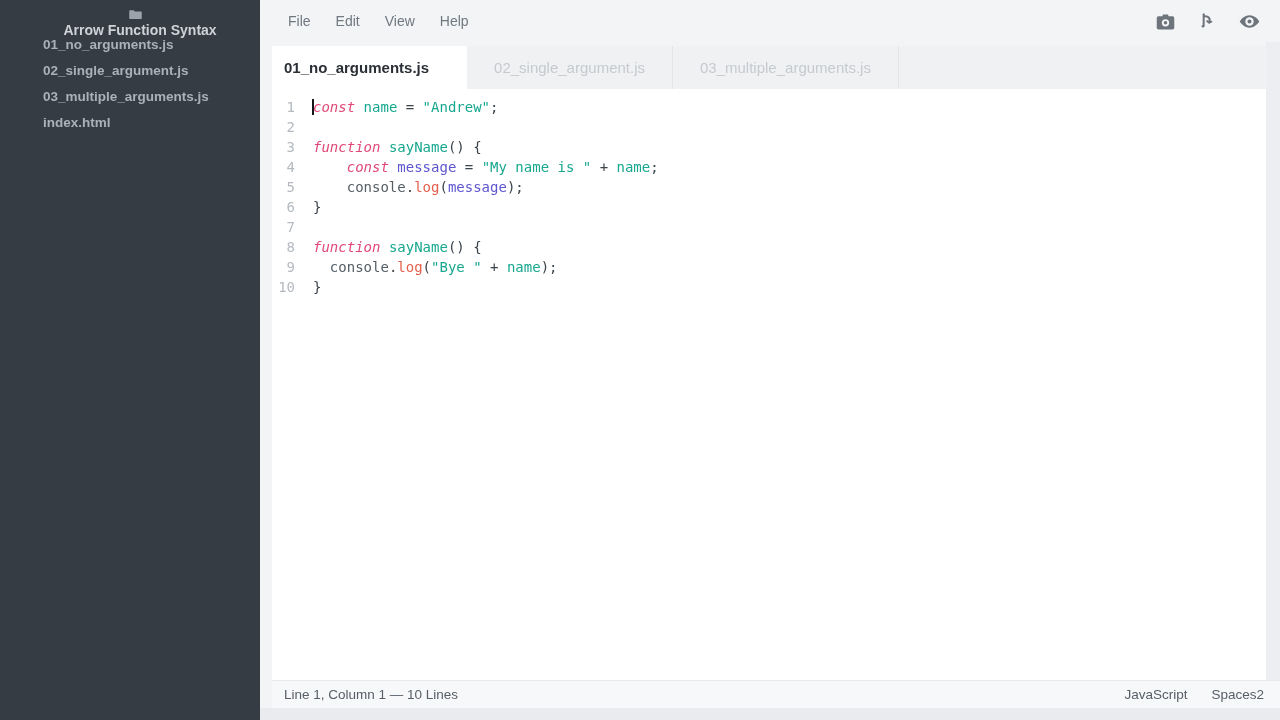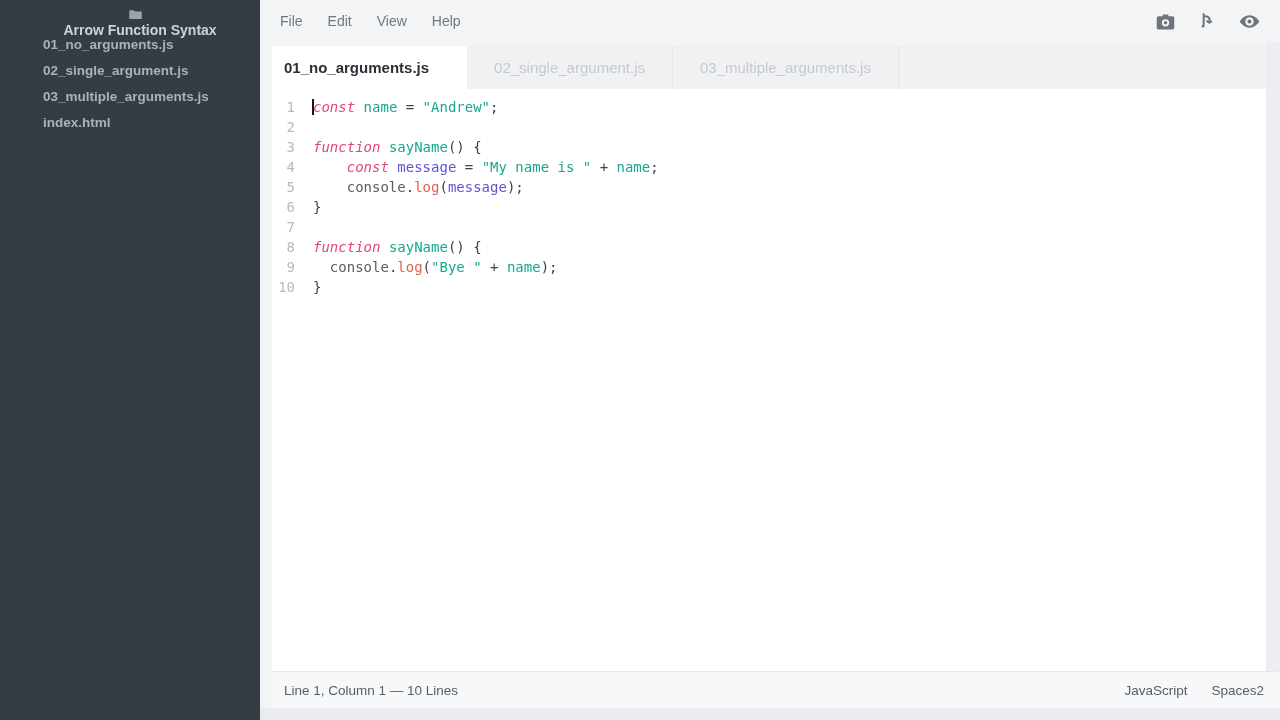--- a/index.html
+++ b/index.html
@@ -21,21 +21,21 @@
   
   .sidebar{position:absolute;left:0;top:0;width:260px;height:720px;background:var(--sidebar-bg);}
   .folder-row{display:flex;align-items:center;margin:7px 0 0 20px;height:25px;
     color:var(--sidebar-title);font-weight:bold;font-size:14px;flex-direction:column;}
   .folder-row .icon{display:flex;margin-right:10px;color:#9ba3ab;}
   .file-list{margin:0 0 0 43px;}
   .file-item{height:26px;line-height:26px;font-size:13.5px;font-weight:bold;color:var(--sidebar-file);cursor:pointer;}
 
   
   .main{position:absolute;left:260px;top:0;right:0;height:720px;background:var(--main-bg);}
-  .menubar{position:absolute;top:0;left:0;right:0;height:42px;display:flex;align-items:center;padding-left:20px;}
+  .menubar{position:absolute;top:0;left:0;right:0;height:42px;display:flex;align-items:center;padding-left:28px;}
   .menu-item{margin-right:25px;font-size:14px;color:var(--menu-text);cursor:pointer;}
   .menu-icons{margin-left:auto;display:flex;gap:21px;align-items:center;padding-right:19px;color:var(--icon);}
   .icon-btn{display:flex;align-items:center;cursor:pointer;background:none;border:none;color:var(--icon);padding:0;}
   .bottom-strip{position:absolute;left:0;right:0;bottom:0;height:12px;background:var(--bottom-strip);}
 
   
   .editor{position:absolute;left:12px;right:0;top:42px;bottom:12px;background:var(--editor-bg);}
   .tabbar{position:absolute;top:0;left:0;right:0;height:47px;display:flex;border-top:4px solid var(--main-bg);}
   .tab{display:flex;align-items:center;font-size:15px;white-space:nowrap;cursor:pointer;}
   .tab.active{background:var(--tab-active-bg);color:var(--tab-active-text);font-weight:bold;padding:0 38px 0 12px;}
@@ -51,21 +51,21 @@
   .tk-id{color:var(--tok-identifier);}
   .tk-str{color:var(--tok-string);}
   .tk-def{color:var(--tok-variable);}
   .tk-prop{color:var(--tok-property);}
   .tk-obj{color:var(--tok-object);}
   .tk-pln{color:var(--tok-punctuation);}
   .caret{position:absolute;left:-1px;top:2px;width:1.5px;height:16px;background:var(--caret);}
 
   .scroll-track{position:absolute;top:0;bottom:28px;right:0;width:14px;background:var(--scroll-track);}
 
-  .statusbar{position:absolute;left:0;right:0;bottom:0;height:37px;background:var(--status-bg);
+  .statusbar{position:absolute;left:0;right:0;bottom:0;height:28px;background:var(--status-bg);
     border-top:1px solid var(--status-border);display:flex;align-items:center;
     color:var(--status-text);font-size:13.5px;padding:0 16px 0 12px;}
   .status-left{flex:1;}
   .status-right{display:flex;align-items:center;gap:24px;}
   .spaces-group{display:flex;align-items:center;cursor:pointer;}
   .lang{cursor:pointer;}
 </style>
 </head>
 <body>
 

